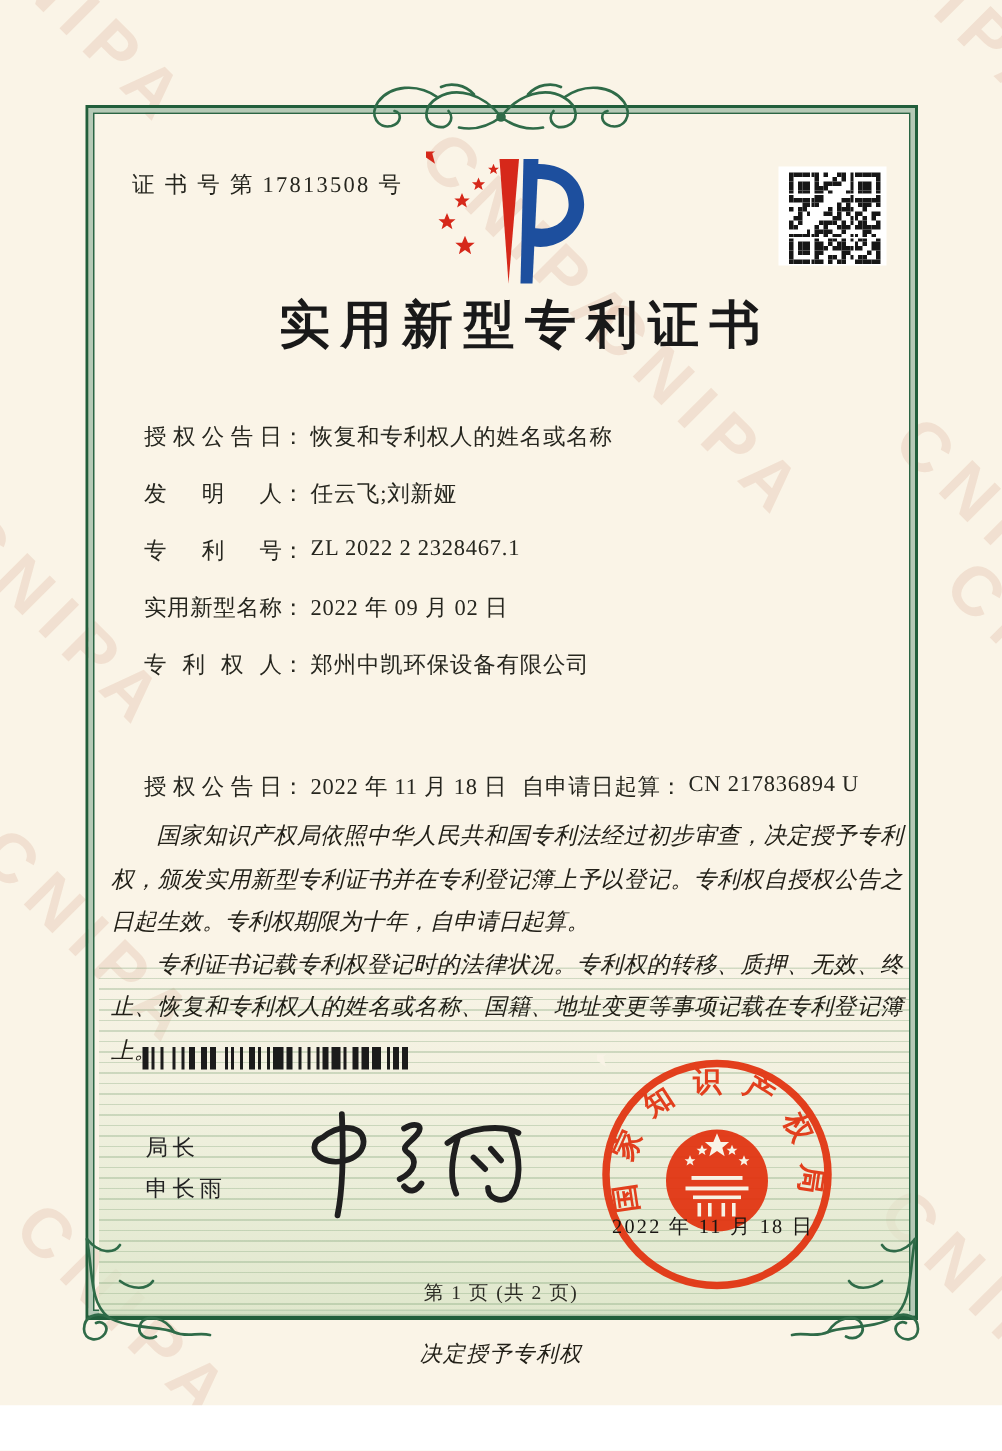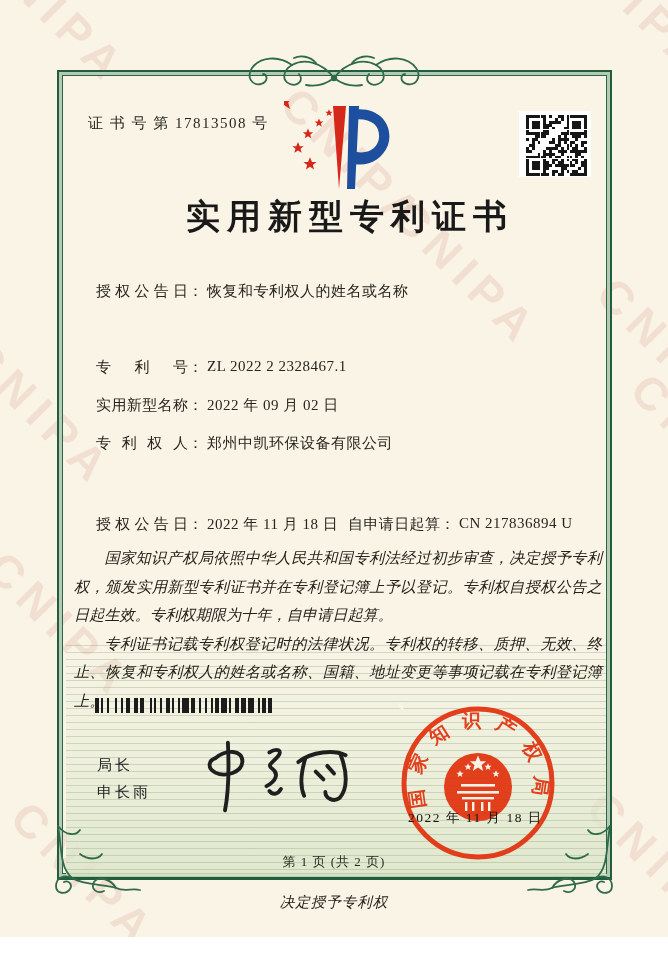--- a/index.html
+++ b/index.html
@@ -384,20 +384,23 @@
           <i style="top:58.0px;left:55.1px"></i>
           <i style="top:58.0px;left:58.0px"></i>
         </div>
     </div>
 
     <div class="title">实用新型专利证书</div>
 
     <div class="row" style="top:282px">
       <span class="flabel">授权公告日</span><span class="fcolon">：</span><span class="fvalue">恢复和专利权人的姓名或名称</span>
     </div>
+    <div class="row" style="top:320px">
+      <span class="flabel">发明人</span><span class="fcolon">：</span><span class="fvalue">任云飞;刘新娅</span>
+    </div>
     <div class="row" style="top:358px">
       <span class="flabel">专利号</span><span class="fcolon">：</span><span class="fvalue">ZL 2022 2 2328467.1</span>
     </div>
     <div class="row" style="top:396px">
       <span class="flabel">实用新型名称</span><span class="fcolon">：</span><span class="fvalue">2022 年 09 月 02 日</span>
     </div>
     <div class="row" style="top:434px">
       <span class="flabel">专利权人</span><span class="fcolon">：</span><span class="fvalue">郑州中凯环保设备有限公司</span>
     </div>
     <div class="row" style="top:515px">

